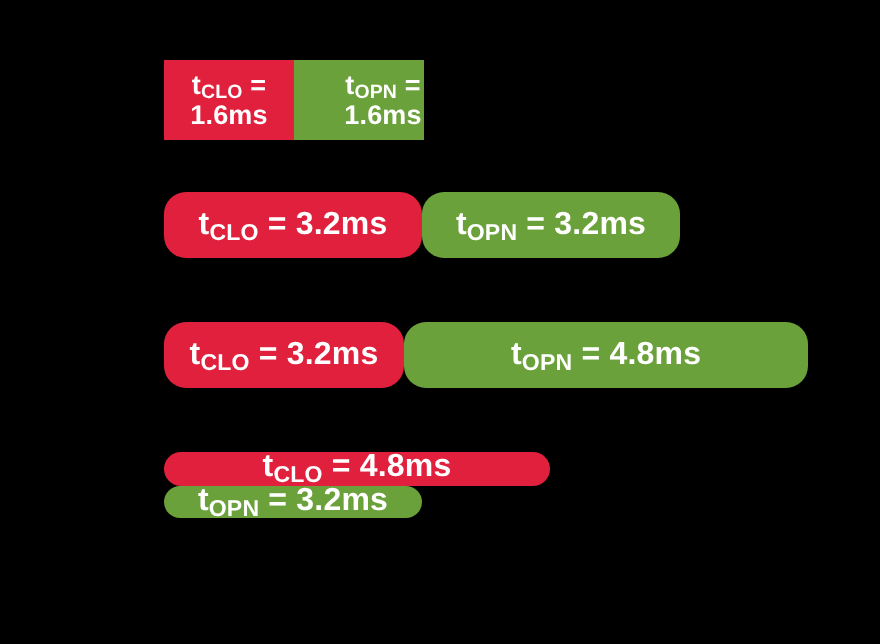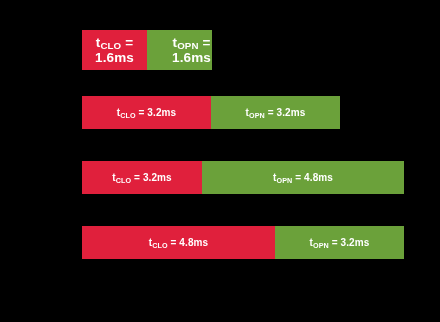--- a/index.html
+++ b/index.html
@@ -42,21 +42,21 @@
   }
   .lbl sub {
     font-size: 0.72em;
     vertical-align: baseline;
     position: relative;
     top: 0.26em;
     font-weight: bold;
   }
 
   
-  .row-1line .seg { font-size: 10px; }
+  .row-1line .seg { font-size: 16px; border-radius: 11px; }
   
   .row-2line .seg { font-size: 13.5px; }
   .row-2line .lbl { white-space: normal; }
 </style>
 </head>
 <body>
 
 <div id="page">
 
   <div class="bar-row row-2line" style="left:82px; top:30px; width:130px; height:40px;">
@@ -79,21 +79,21 @@
 
   <div class="bar-row row-1line" style="left:82px; top:161px; width:322px; height:33px;">
     <div class="seg seg-closed" style="width:129px;">
       <span class="lbl"><span>t</span><sub>CLO</sub><span> = 3.2ms</span></span>
     </div>
     <div class="seg seg-open" style="width:217px;">
       <span class="lbl"><span>t</span><sub>OPN</sub><span> = 4.8ms</span></span>
     </div>
   </div>
 
-  <div class="bar-row row-1line" style="left:82px; top:226px; width:322px; height:33px;">
+  <div class="bar-row row-1line" style="left:82px; top:226px; width:322px; height:33px;flex-direction:column;">
     <div class="seg seg-closed" style="width:193px;">
       <span class="lbl"><span>t</span><sub>CLO</sub><span> = 4.8ms</span></span>
     </div>
     <div class="seg seg-open" style="width:129px;">
       <span class="lbl"><span>t</span><sub>OPN</sub><span> = 3.2ms</span></span>
     </div>
   </div>
 
 </div>
 

